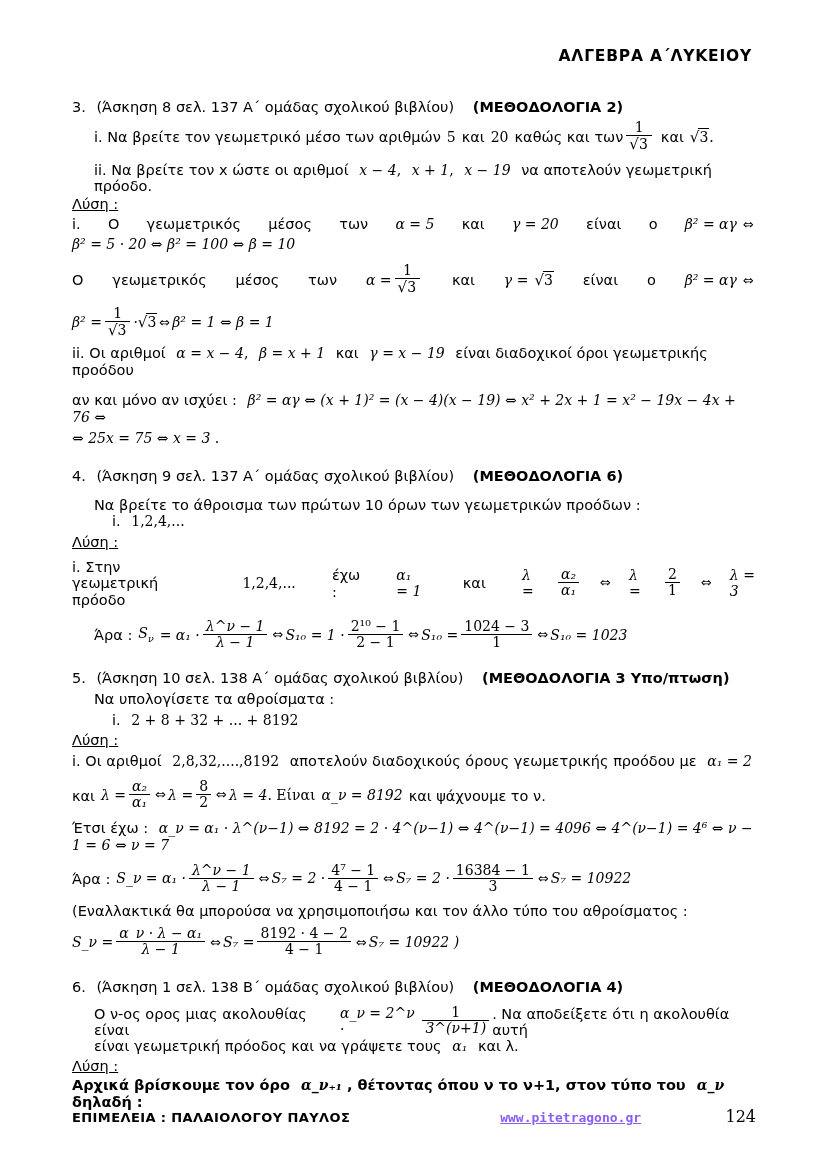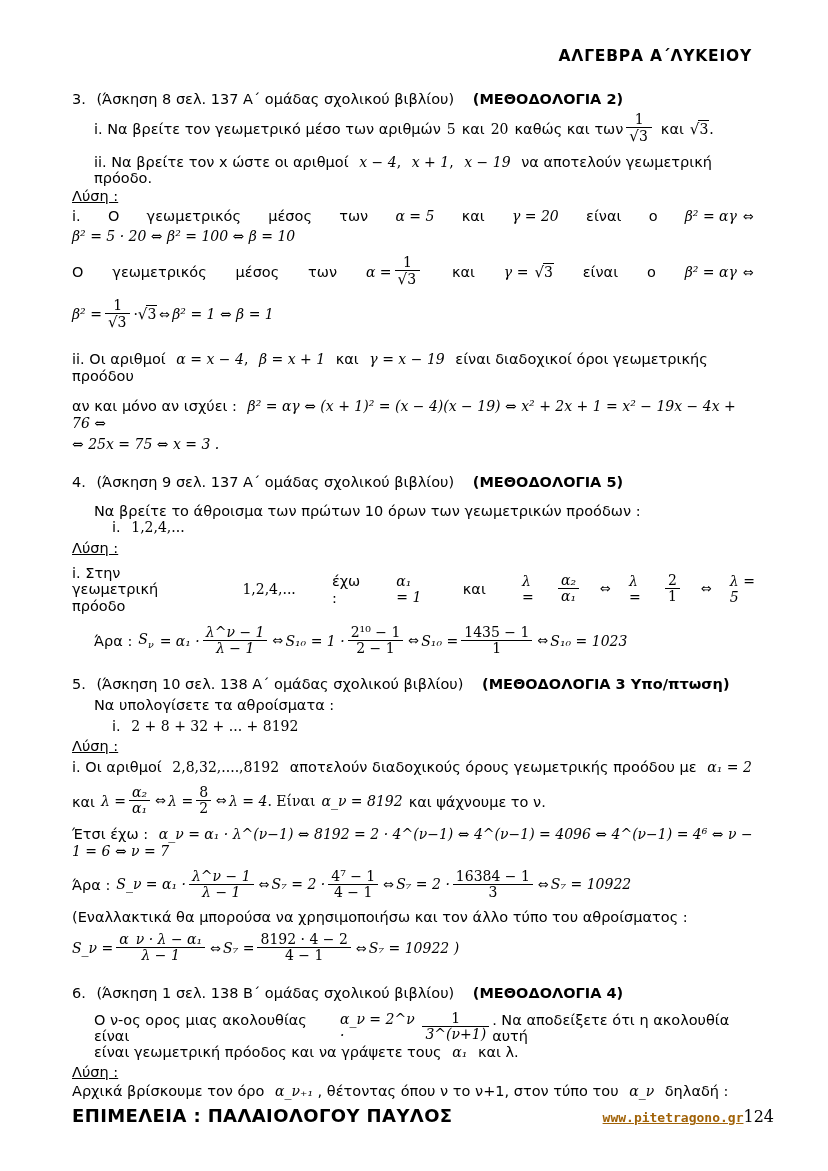--- a/index.html
+++ b/index.html
@@ -29,21 +29,21 @@
     font-size: 15.5px;
     letter-spacing: 0.8px;
     white-space: nowrap;
   }
 
   
   .body {
     position: absolute;
     left: 72px;
     right: 72px;
-    top: 92px;
+    top: 100px;
   }
 
   .blk { margin: 0; }
 
   .ex-title {
     font-size: 14.5px;
     line-height: 1.05;
     white-space: nowrap;
     margin-top: 0;
   }
@@ -132,29 +132,29 @@
     position: absolute;
     left: 72px;
     right: 72px;
     bottom: 45px;
     display: flex;
     align-items: baseline;
   }
   .footer-author {
     font-family: "DejaVu Sans", "Liberation Sans", sans-serif;
     font-weight: bold;
-    font-size: 18px;
+    font-size: 13px;
     letter-spacing: 0.4px;
     white-space: nowrap;
   }
   .footer-link {
     font-family: "DejaVu Sans Mono", "Liberation Mono", monospace;
     font-weight: bold;
     font-size: 13px;
-    color: #a16207;
+    color: #8b5cf6;
     text-decoration: underline;
     margin-left: 150px;
     white-space: nowrap;
   }
   .footer-page {
     font-family: "DejaVu Serif", "Liberation Serif", serif;
     font-size: 16px;
     margin-left: auto;
     white-space: nowrap;
   }
@@ -258,21 +258,21 @@
         <span class="frac">
           <span class="num mn">1</span>
           <span class="den"><span class="sqrt"><span class="rad">√</span><span class="rand mn">3</span></span></span>
         </span>
         <span class="mn">·</span>
         <span class="sqrt"><span class="rad">√</span><span class="rand mn">3</span></span>
         <span class="eqv">⇔</span>
         <span class="m">β² = 1  ⇔  β = 1</span>
       </div>
 
-      <div class="line" style="margin-top:20px;">
+      <div class="line" style="margin-top:6px;">
         <span>ii. Οι αριθμοί</span>
         <span class="sp-s"></span><span class="m">α = x − 4</span><span class="mn">,</span>
         <span class="sp-s"></span><span class="m">β = x + 1</span>
         <span class="sp-s"></span><span>και</span>
         <span class="sp-s"></span><span class="m">γ = x − 19</span>
         <span class="sp-s"></span><span>είναι διαδοχικοί όροι γεωμετρικής προόδου</span>
       </div>
 
       <div class="line" style="margin-top:14px;">
         <span>αν και μόνο αν ισχύει :</span>
@@ -282,21 +282,21 @@
       <div class="line" style="margin-top:5px;">
         <span class="m">⇔  25x = 75  ⇔  x = 3 .</span>
       </div>
     </div>
 
     <div class="blk" style="margin-top:22px;">
 
       <div class="ex-title">
         <span>4.</span>
         <span class="sp-s"></span><span>(Άσκηση 9 σελ. 137 Α΄ ομάδας σχολικού βιβλίου)</span>
-        <span class="sp-m"></span><span class="bold">(ΜΕΘΟΔΟΛΟΓΙΑ 5)</span>
+        <span class="sp-m"></span><span class="bold">(ΜΕΘΟΔΟΛΟΓΙΑ 6)</span>
       </div>
 
       <div class="line indent1" style="margin-top:13px;">Να βρείτε το άθροισμα των πρώτων 10 όρων των γεωμετρικών προόδων :</div>
 
       <div class="line indent2" style="">
         <span>i.</span>
         <span class="sp-s"></span><span class="mn">1,2,4,...</span>
       </div>
 
       <div class="line" style="margin-top:4px;">
@@ -319,21 +319,21 @@
           <span class="num m">α₂</span>
           <span class="den m">α₁</span>
         </span>
         <span class="eqv">⇔</span>
         <span class="m">λ =</span>
         <span class="frac">
           <span class="num mn">2</span>
           <span class="den mn">1</span>
         </span>
         <span class="eqv">⇔</span>
-        <span class="m">λ = 5</span>
+        <span class="m">λ = 3</span>
       </div>
 
       <div class="line indent1 tallrow" style="margin-top:12px;">
         <span>Άρα :</span>
         <span class="sp-s"></span>
         <span class="m"><span>S</span><sub class="ms">ν</sub></span>
         <span class="sp-s"></span>
           <span class="m">= α₁ ·</span>
         <span class="frac">
           <span class="num m">λ^ν − 1</span>
@@ -341,21 +341,21 @@
         </span>
         <span class="eqv">⇔</span>
         <span class="m">S₁₀ = 1 ·</span>
         <span class="frac">
           <span class="num mn">2¹⁰ − 1</span>
           <span class="den mn">2 − 1</span>
         </span>
         <span class="eqv">⇔</span>
         <span class="m">S₁₀ =</span>
         <span class="frac">
-          <span class="num mn">1435 − 1</span>
+          <span class="num mn">1024 − 3</span>
           <span class="den mn">1</span>
         </span>
         <span class="eqv">⇔</span>
         <span class="m">S₁₀ = 1023</span>
       </div>
     </div>
 
     <div class="blk" style="margin-top:20px;">
 
       <div class="ex-title">
@@ -475,21 +475,21 @@
       <div class="line indent1" style="margin-top:0;">
         <span>είναι γεωμετρική πρόοδος και να γράψετε τους</span>
         <span class="sp-s"></span><span class="m">α₁</span>
         <span class="sp-s"></span><span>και λ.</span>
       </div>
 
       <div class="line" style="margin-top:3px;">
         <span class="lysi">Λύση :</span>
       </div>
 
-      <div class="line" style="margin-top:3px;">
+      <div class="line" style="margin-top:3px;font-weight:bold;">
         <span>Αρχικά βρίσκουμε τον όρο</span>
         <span class="sp-s"></span><span class="m">α_ν₊₁</span>
         <span>, θέτοντας όπου ν το ν+1, στον τύπο του</span>
         <span class="sp-s"></span><span class="m">α_ν</span>
         <span class="sp-s"></span><span>δηλαδή :</span>
       </div>
     </div>
 
   </div>
 

